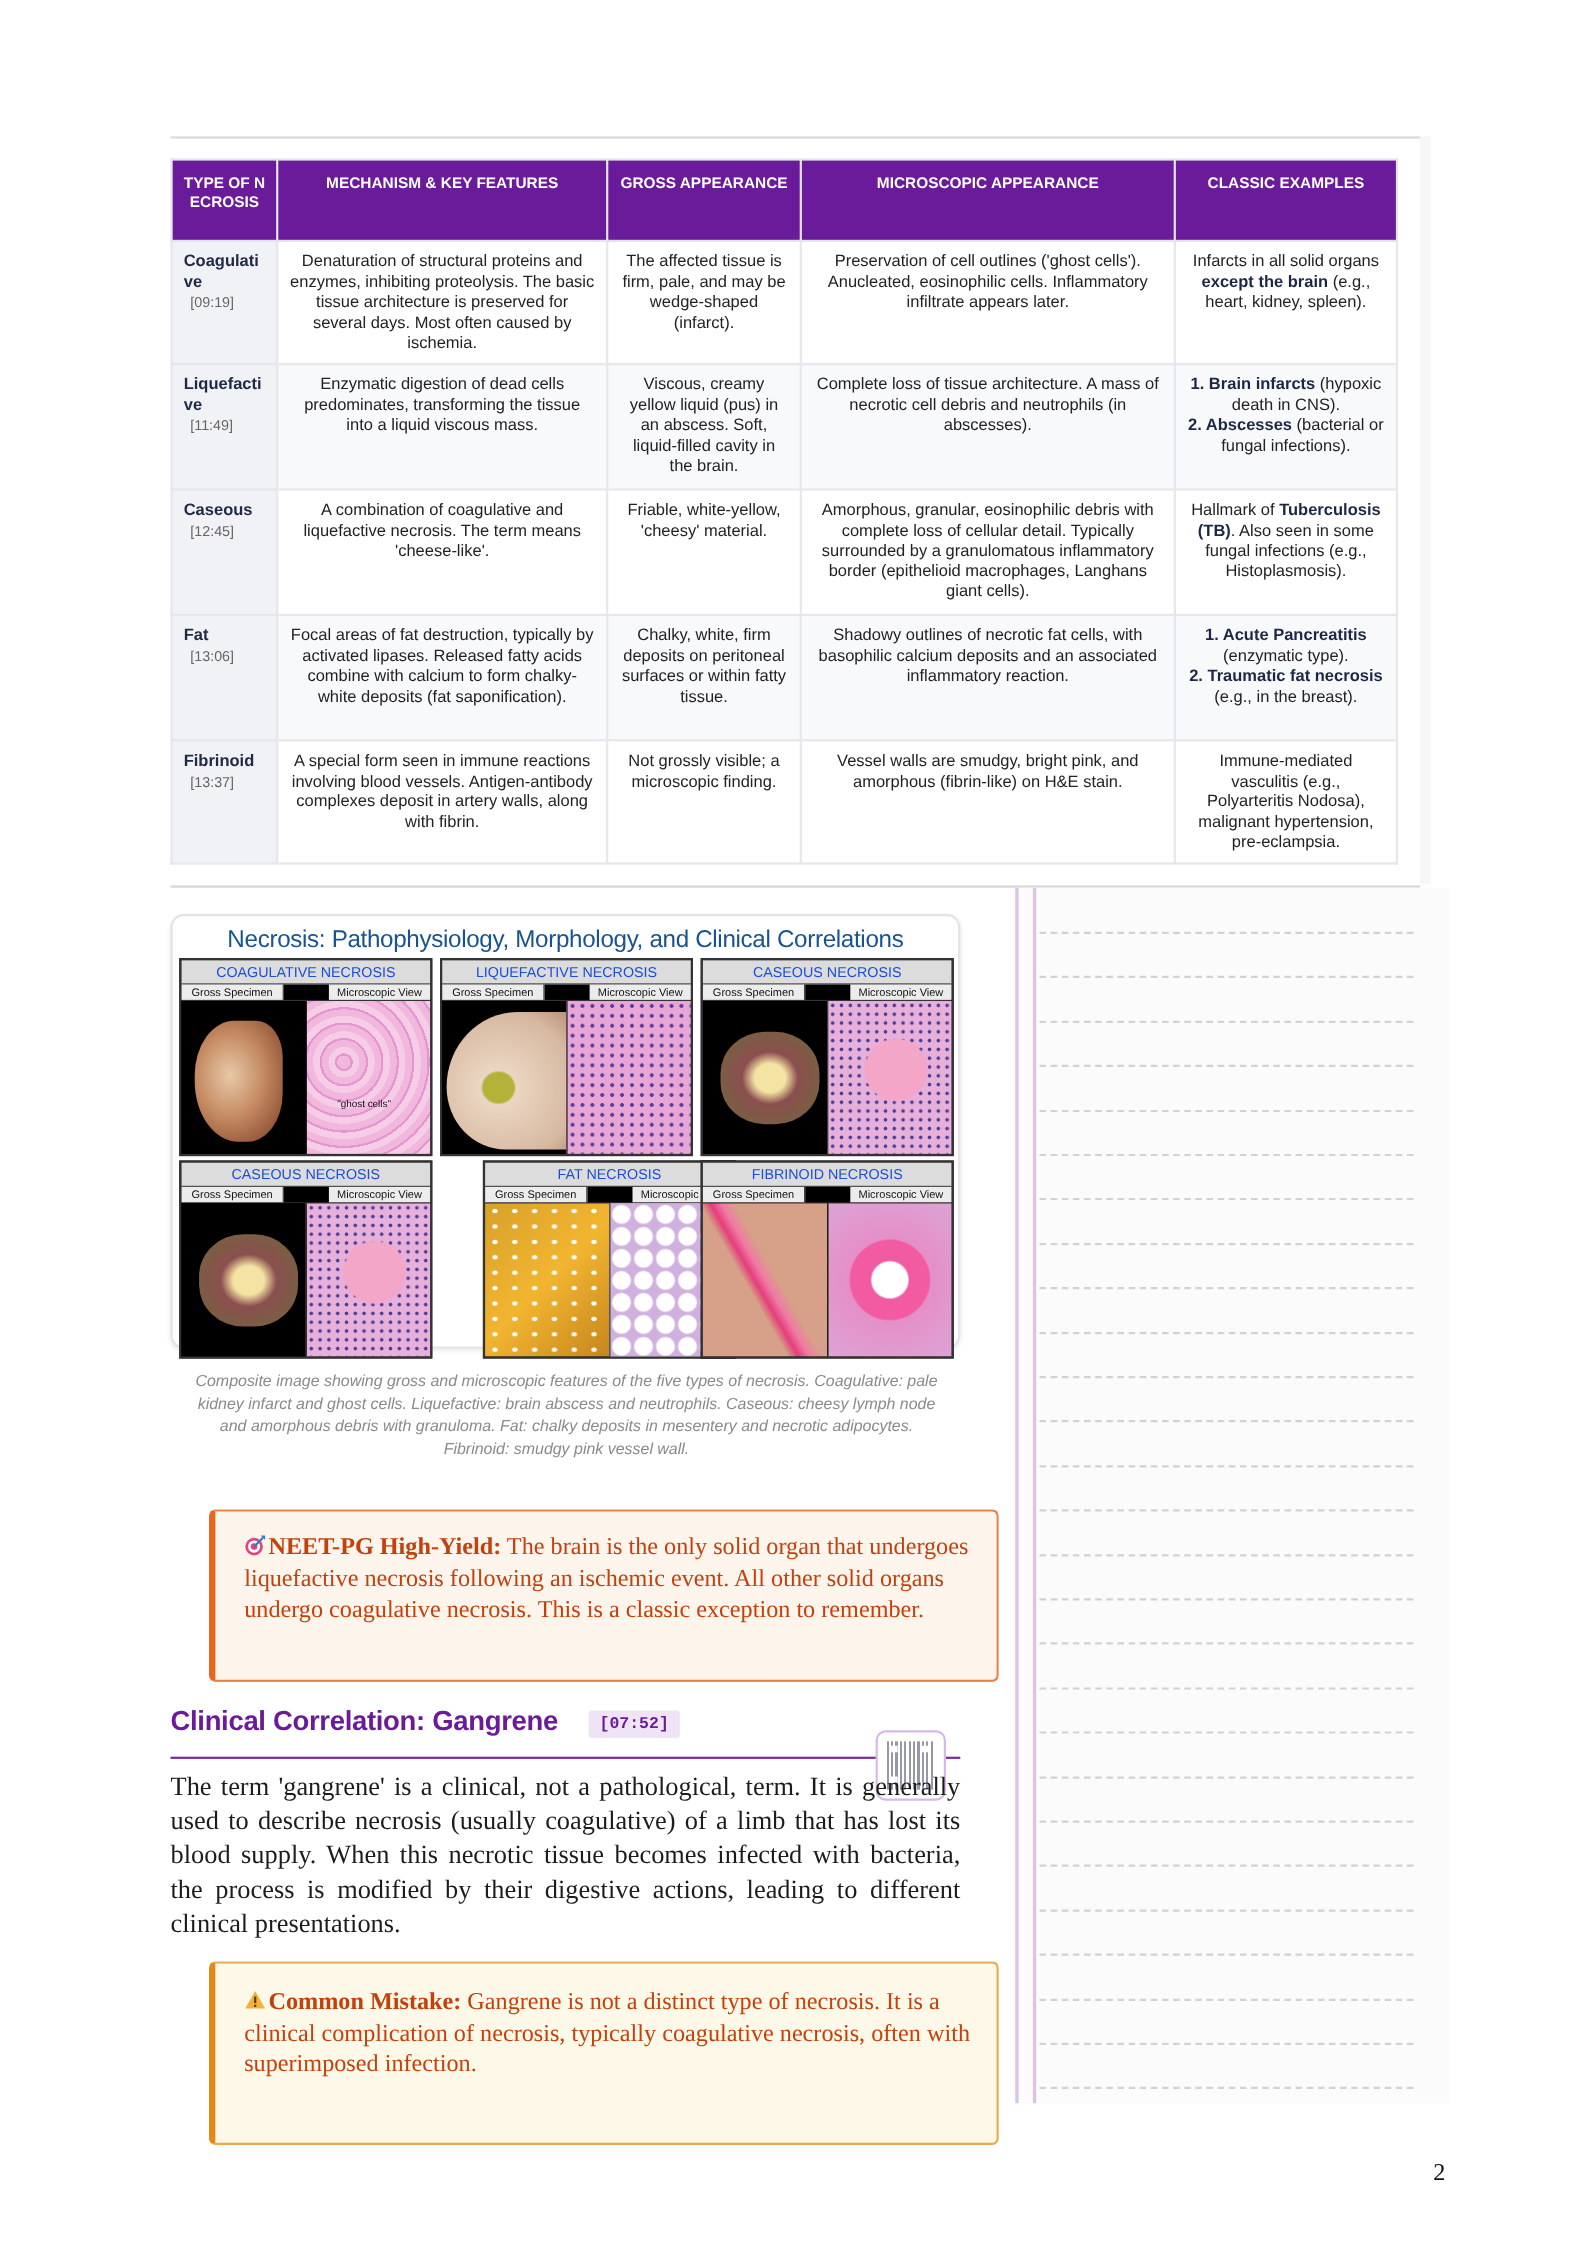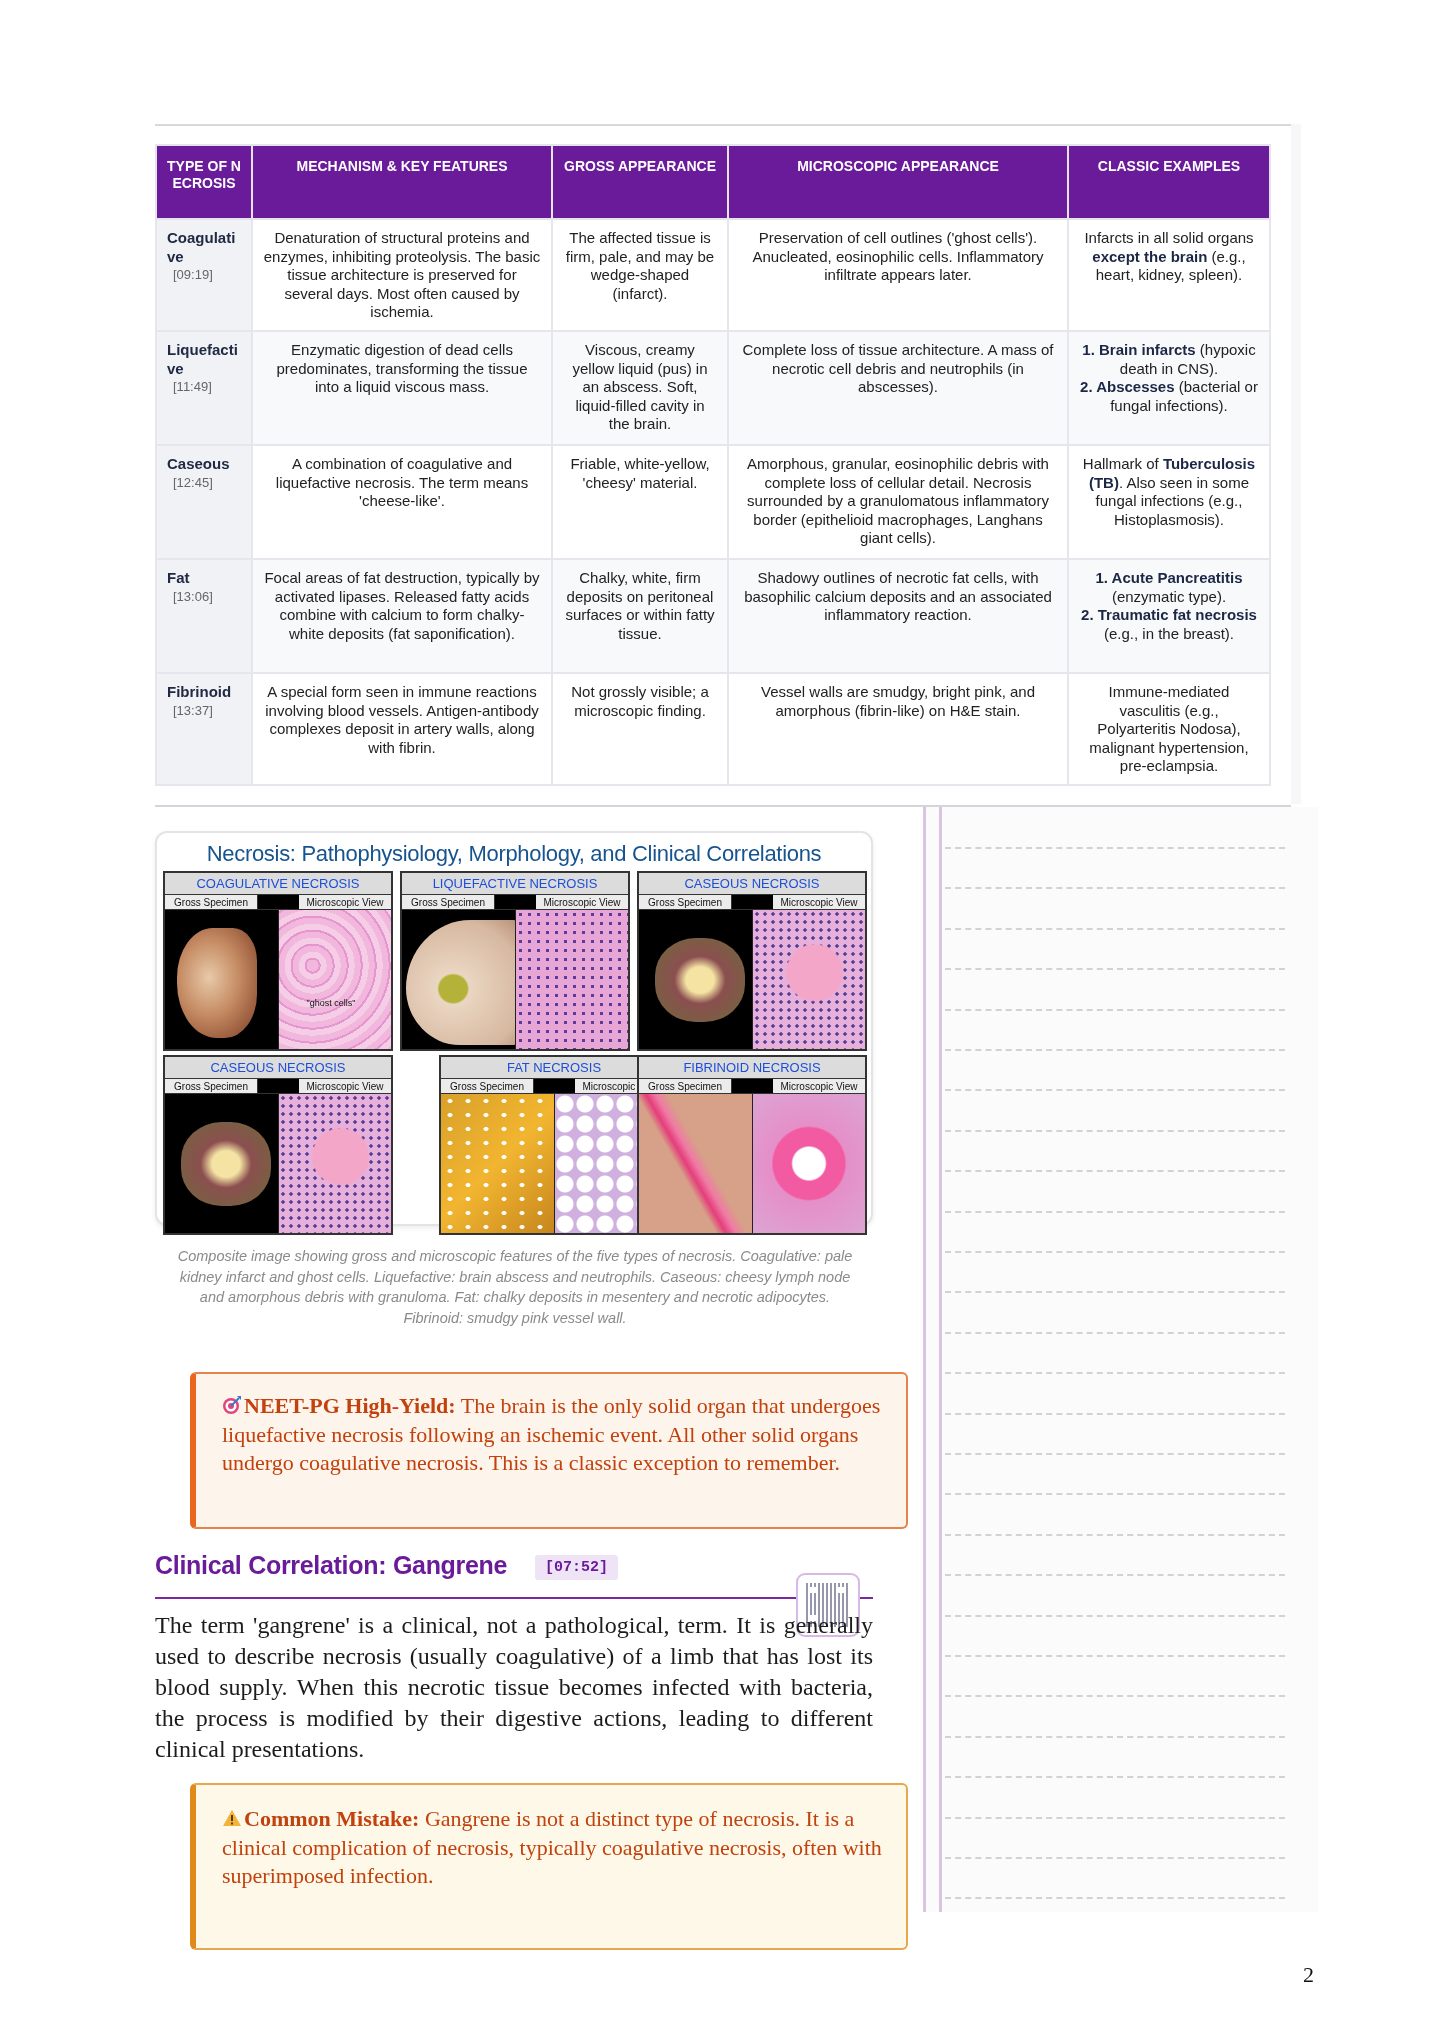--- a/index.html
+++ b/index.html
@@ -127,21 +127,21 @@
         <td>Complete loss of tissue architecture. A mass of necrotic cell debris and neutrophils (in abscesses).</td>
         <td><b class="hl">1. Brain infarcts</b><span> (hypoxic death in CNS).</span><br><b class="hl">2. Abscesses</b><span> (bacterial or fungal infections).</span></td>
       </tr>
       <tr style="height:114px;">
         <td class="type-cell">
           <span class="type-name">Caseous</span>
           <span class="type-time">[12:45]</span>
         </td>
         <td>A combination of coagulative and liquefactive necrosis. The term means 'cheese-like'.</td>
         <td>Friable, white-yellow, 'cheesy' material.</td>
-        <td>Amorphous, granular, eosinophilic debris with complete loss of cellular detail. Necrosis surrounded by a granulomatous inflammatory border (epithelioid macrophages, Langhans giant cells).</td>
+        <td>Amorphous, granular, eosinophilic debris with complete loss of cellular detail. Typically surrounded by a granulomatous inflammatory border (epithelioid macrophages, Langhans giant cells).</td>
         <td><span>Hallmark of </span><b class="hl">Tuberculosis (TB)</b><span>. Also seen in some fungal infections (e.g., Histoplasmosis).</span></td>
       </tr>
       <tr class="alt" style="height:114px;">
         <td class="type-cell">
           <span class="type-name">Fat</span>
           <span class="type-time">[13:06]</span>
         </td>
         <td>Focal areas of fat destruction, typically by activated lipases. Released fatty acids combine with calcium to form chalky-white deposits (fat saponification).</td>
         <td>Chalky, white, firm deposits on peritoneal surfaces or within fatty tissue.</td>
         <td>Shadowy outlines of necrotic fat cells, with basophilic calcium deposits and an associated inflammatory reaction.</td>

